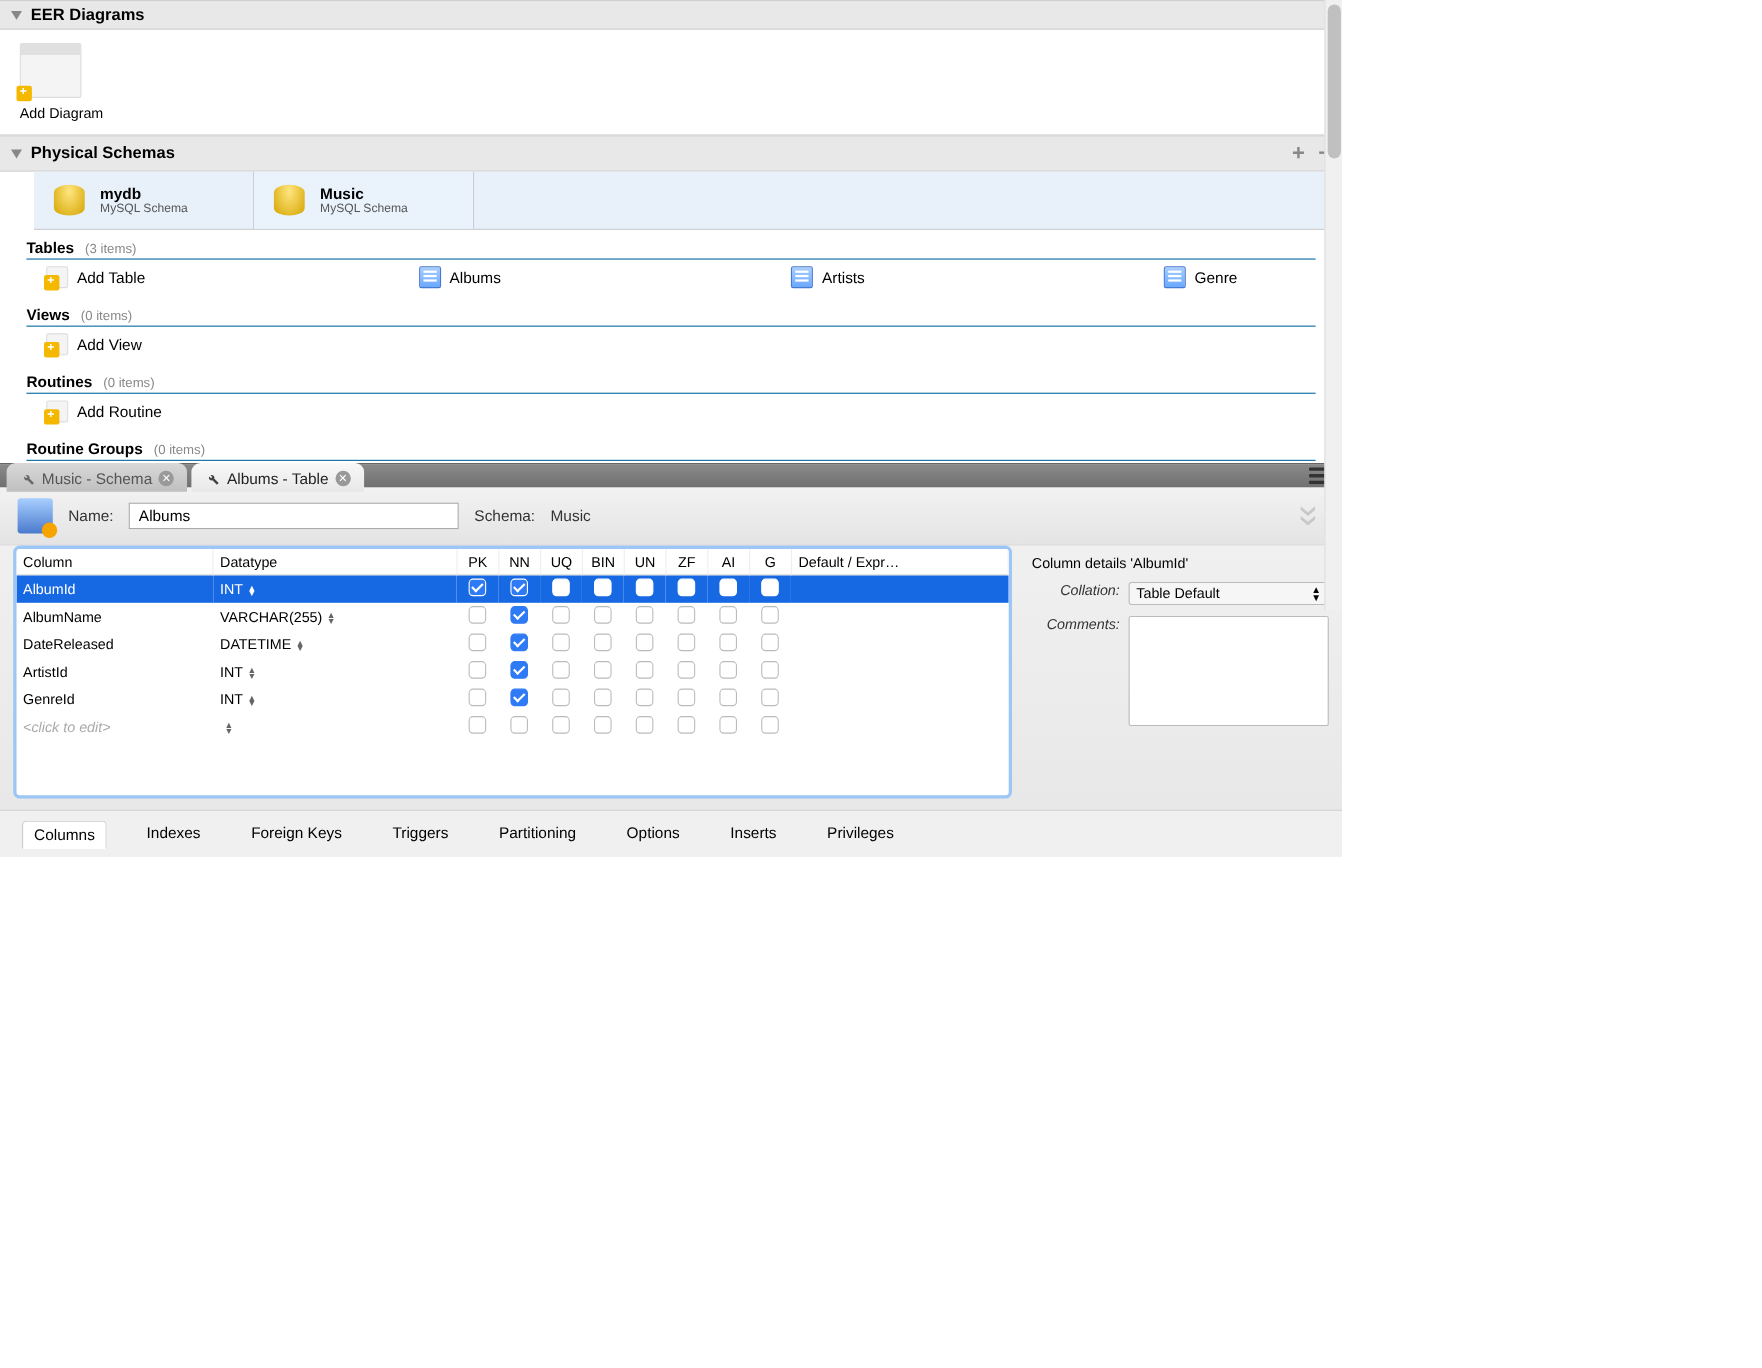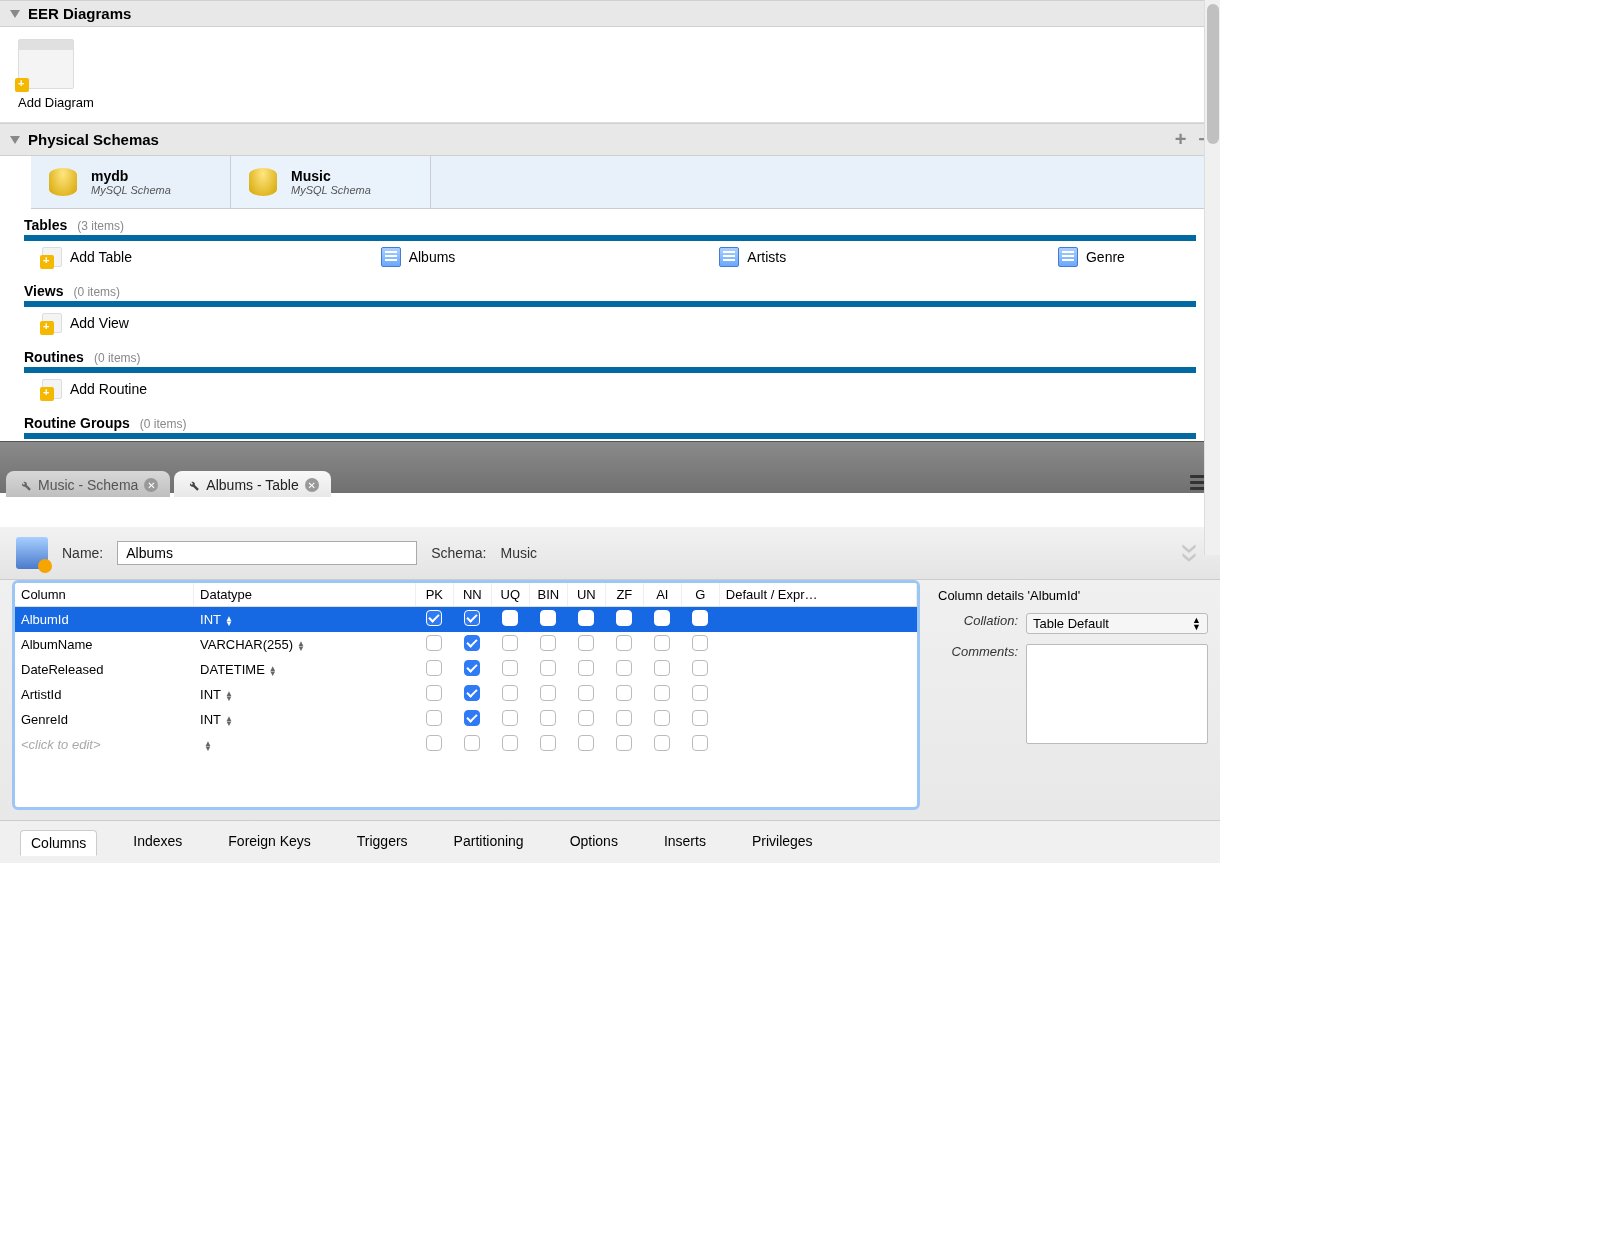--- a/index.html
+++ b/index.html
@@ -18,42 +18,42 @@
 .diagram-thumb::before { content:""; position:absolute; top:0; left:0; right:0; height:10px; background:#e0e0e0; }
 .plus-badge { position: absolute; bottom: -4px; left: -4px; width: 14px; height: 14px; background: #f5b800; border-radius: 2px; }
 .plus-badge::before { content:"+"; color:#fff; font-size:11px; font-weight:bold; position:absolute; top:-1px; left:3px; }
 
 .schemas-row { display: flex; background: #e8f0fa; border-bottom: 1px solid #ccc; margin-left: 31px; }
 .schema-card { display: flex; align-items: center; gap: 10px; padding: 8px 14px; border-right: 1px solid #ccd; width: 200px; }
 .schema-card.selected { background: #eaf2fc; }
 .db-icon { width: 36px; height: 36px; position: relative; }
 .db-icon .cyl { position:absolute; left:4px; right:4px; top:4px; bottom:4px; background: radial-gradient(ellipse at 50% 20%, #ffe680, #d4a400); border-radius: 50% / 25%; }
 .schema-title { font-weight: bold; font-size: 14px; }
-.schema-sub { font-size: 11px; color: #555; font-style: italic; }
+.schema-sub { font-size: 11px; color: #555; }
 
 .obj-section { padding: 8px 24px 2px; }
-.obj-header { font-size: 14px; font-weight: bold; display: flex; align-items: baseline; gap: 10px; border-bottom: 6px solid #0369a1; padding-bottom: 2px; }
+.obj-header { font-size: 14px; font-weight: bold; display: flex; align-items: baseline; gap: 10px; border-bottom: 1px solid #0369a1; padding-bottom: 2px; }
 .obj-count { font-weight: normal; color: #888; font-size: 12px; }
 .obj-items { display: flex; gap: 70px; padding: 6px 18px; flex-wrap: wrap; justify-content: space-between; }
 .obj-item { display: flex; align-items: center; gap: 8px; font-size: 14px; min-width: 120px; }
 .tbl-icon { width: 20px; height: 20px; background: linear-gradient(#a8cfff,#6aa8ff); border:1px solid #4a7acc; border-radius:2px; position:relative; }
 .tbl-icon::before { content:""; position:absolute; top:3px; left:3px; right:3px; height:2px; background:#fff; box-shadow: 0 4px 0 #fff, 0 8px 0 #fff; }
 .add-icon { width: 20px; height: 20px; background:#f4f4f4; border:1px solid #ddd; border-radius:2px; position:relative; }
 .add-icon .plus-badge { bottom:-3px; left:-3px; }
 
-.tabbar { background: linear-gradient(#8a8a8a,#707070); display: flex; align-items: flex-end; height: 52px; padding: 0 6px; border-top:1px solid #555; position:relative; }
+.tabbar { background: linear-gradient(#8a8a8a,#707070); display: flex; align-items: flex-end; height: 22px; padding: 0 6px; border-top:1px solid #555; position:relative; }
 .wtab { display:flex; align-items:center; gap:6px; padding: 6px 12px 4px; border-radius: 8px 8px 0 0; font-size: 14px; color:#555; background: linear-gradient(#d8d8d8,#bfbfbf); margin-right:4px; position:relative; top:4px; }
 .wtab.active { background: linear-gradient(#f8f8f8,#e8e8e8); color:#222; font-weight:400; z-index:2; }
 .wtab .close-x { width:14px; height:14px; background:#999; color:#fff; border-radius:50%; font-size:10px; display:flex; align-items:center; justify-content:center; }
 .wrench { width:14px; height:14px; display:inline-block; }
 .wrench svg { width:14px; height:14px; }
 .hamburger { margin-left:auto; width:30px; height:22px; display:flex; flex-direction:column; justify-content:center; gap:3px; padding:0 6px; }
 .hamburger span { height:3px; background:#333; border-radius:1px; }
 
-.editor-top { background: linear-gradient(#f2f2f2,#e4e4e4); display:flex; align-items:center; padding: 10px 16px; gap: 14px; border-bottom:1px solid #ccc;margin-top:34px; }
+.editor-top { background: linear-gradient(#f2f2f2,#e4e4e4); display:flex; align-items:center; padding: 10px 16px; gap: 14px; border-bottom:1px solid #ccc; }
 .table-chip { width:32px; height:32px; background:linear-gradient(#a8cfff,#4a7acc); border-radius:3px; position:relative; }
 .table-chip::after { content:""; position:absolute; right:-4px; bottom:-4px; width:14px; height:14px; background:#f5a400; border-radius:50%; }
 .field-label { font-size:14px; color:#333; }
 .text-input { border:1px solid #aaa; padding:3px 8px; font-size:14px; width:300px; background:#fff; }
 .chev-down { margin-left:auto; width:30px; height:26px; display:flex; flex-direction:column; align-items:center; justify-content:center; color:#bbb; }
 .chev-down svg { width:26px; height:26px; }
 
 .editor-body { display:flex; gap:18px; padding: 0 12px 10px; background: linear-gradient(#f0f0f0,#e8e8e8); }
 .grid-wrap { border:3px solid #9cc6f5; border-radius:6px; background:#fff; flex:1; min-height:230px; overflow:hidden; }
 table.cols { width:100%; border-collapse:collapse; font-size:13px; }

